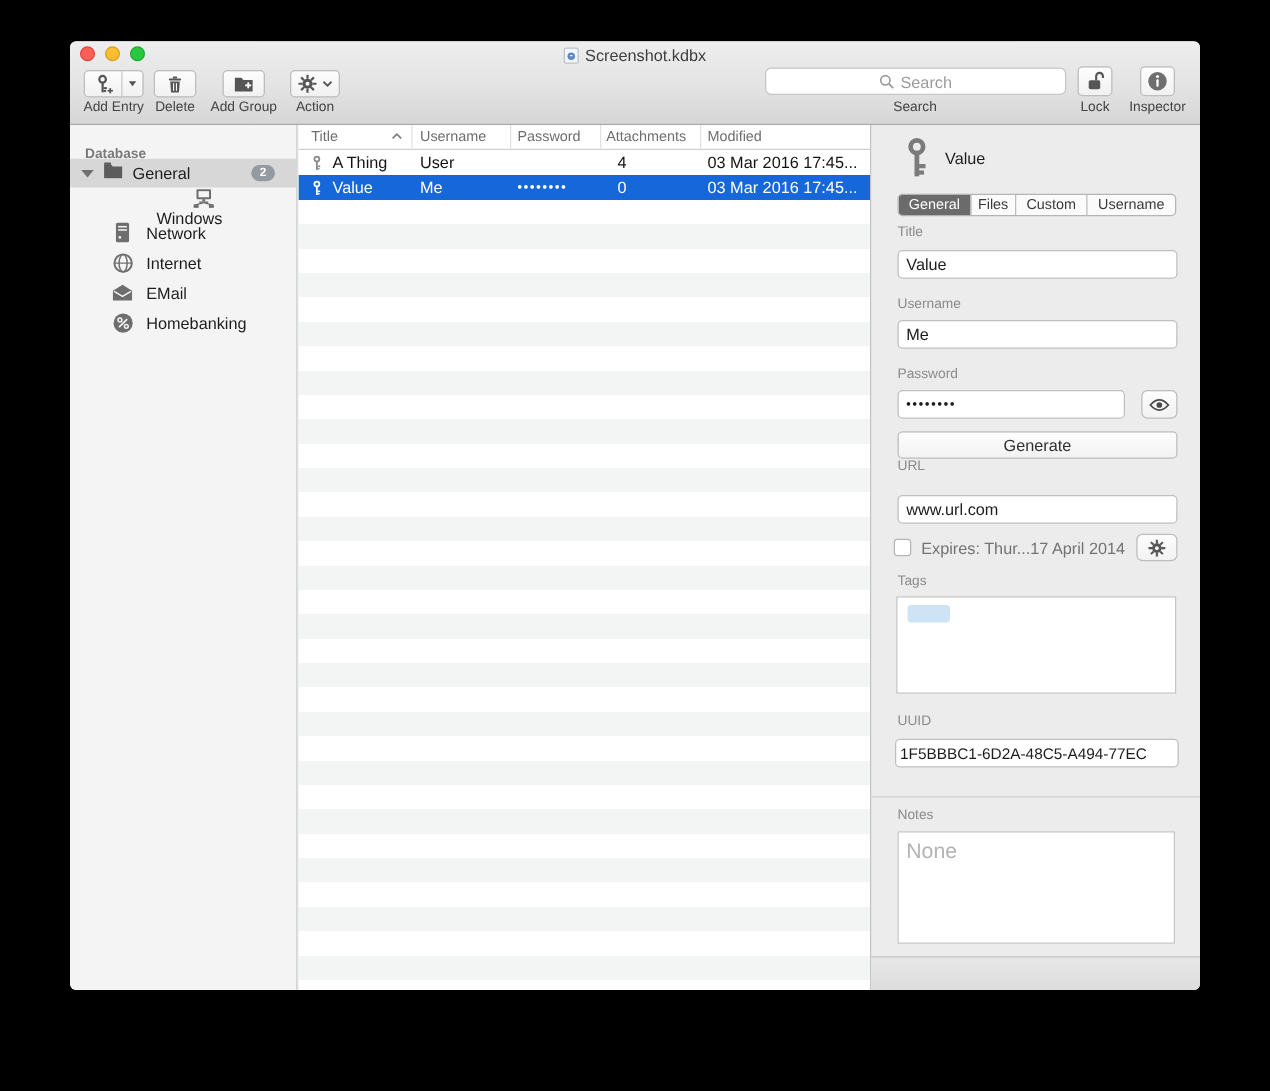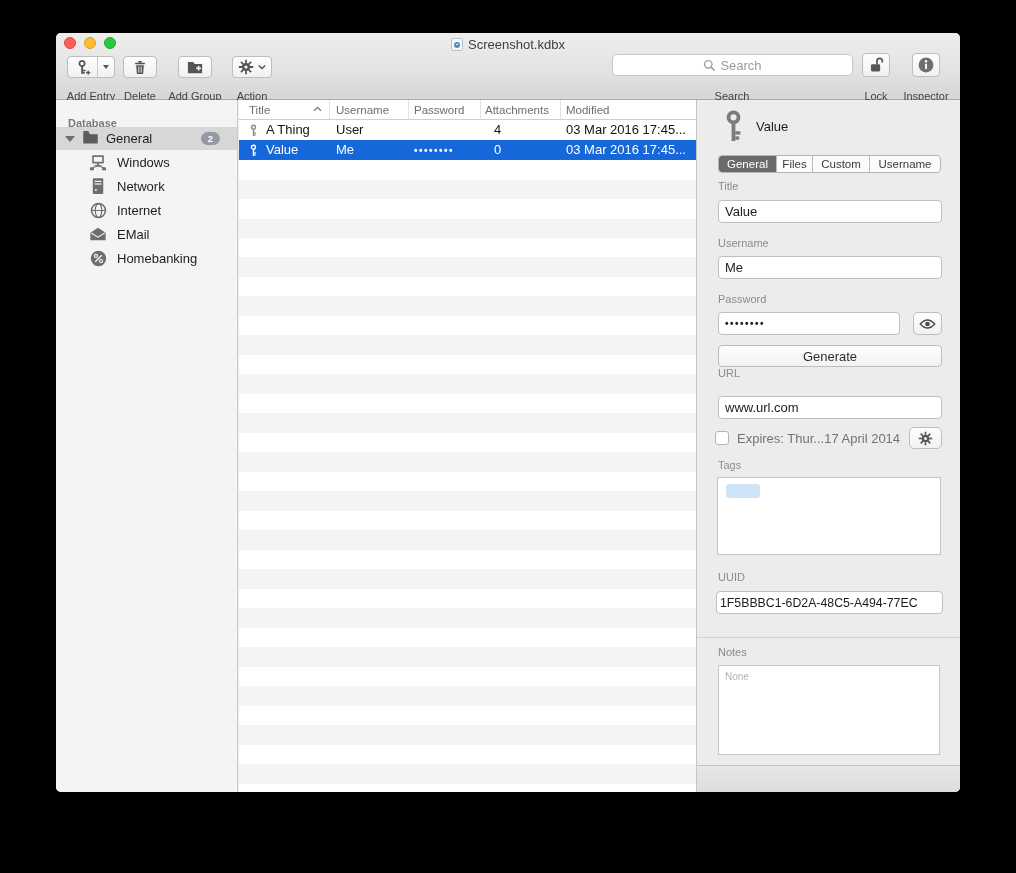--- a/index.html
+++ b/index.html
@@ -12,21 +12,21 @@
   .light { width:12px; height:12px; border-radius:50%; }
   .light.red { background:#ff5f57; border:1px solid #e0443e; }
   .light.yellow { background:#febc2e; border:1px solid #d89e24; }
   .light.green { background:#28c840; border:1px solid #1aab29; }
   .win-title { position:absolute; left:0; right:0; top:4px; text-align:center; font-size:13px; color:#3e3e3e; }
   .win-title .doc-ico { display:inline-block; width:12px; height:13px; background:#f4f6f8; border:1px solid #b9c2cc; border-radius:2px; vertical-align:-2px; margin-right:5px; position:relative; }
   .win-title .doc-ico::before { content:""; position:absolute; left:2px; top:2.5px; width:6px; height:6px; border-radius:50%; background:#5d89c4; }
   .win-title .doc-ico::after { content:""; position:absolute; left:4.2px; top:4.7px; width:1.6px; height:1.6px; border-radius:50%; background:#fff; }
 
   .tbtn { position:absolute; top:23px; height:22px; background:linear-gradient(#fdfdfd,#f1f1f1); border:1px solid #bdbdbd; border-radius:4px; display:flex; align-items:center; justify-content:center; }
-  .tlabel { position:absolute; top:57px; font-size:11px; color:#434343; transform:translateX(-50%); white-space:nowrap; }
+  .tlabel { position:absolute; top:47px; font-size:11px; color:#434343; transform:translateX(-50%); white-space:nowrap; }
   .seg-split { display:flex; height:100%; width:100%; }
   .seg-main { width:30px; display:flex; align-items:center; justify-content:center; }
   .seg-arrow { width:17px; border-left:1px solid #c9c9c9; display:flex; align-items:center; justify-content:center; }
   .caret-down { width:0; height:0; border-left:3.5px solid transparent; border-right:3.5px solid transparent; border-top:4.5px solid #555; }
 
   .searchfield { position:absolute; left:556px; top:21px; width:241px; height:22px; background:#fff; border:1px solid #c6c6c6; border-radius:5px; display:flex; align-items:center; justify-content:center; gap:4px; color:#9b9b9b; font-size:13px; }
 
   
   .content { position:absolute; left:0; top:67px; width:904px; height:692px; }
 
@@ -75,21 +75,21 @@
   .ffield { position:absolute; left:21px; width:224px; height:23px; background:#fff; border:1px solid #bfbfbf; border-radius:4px; font-size:13px; color:#1c1c1c; padding:0 6px; font-family:"Liberation Sans","DejaVu Sans",sans-serif; outline:none; }
   .pw-field { width:182px; font-size:10px; font-weight:bold; letter-spacing:1.5px; }
   .sq-btn { position:absolute; background:linear-gradient(#fdfdfd,#f2f2f2); border:1px solid #bdbdbd; border-radius:5px; display:flex; align-items:center; justify-content:center; }
   .gen-btn { position:absolute; left:21px; top:245px; width:224px; height:22px; background:linear-gradient(#fdfdfd,#f2f2f2); border:1px solid #bdbdbd; border-radius:4px; font-size:13px; color:#2e2e2e; display:flex; align-items:center; justify-content:center; }
   .chk { position:absolute; left:18px; top:331px; width:14px; height:14px; background:#fff; border:1px solid #b5b5b5; border-radius:3px; }
   .expires-lbl { position:absolute; left:40px; top:331px; font-size:13px; color:#737373; }
   .tagsbox { position:absolute; left:20px; top:377px; width:224px; height:78px; background:#fff; border:1px solid #c4c4c4; }
   .tagpill { position:absolute; left:8px; top:6px; width:34px; height:14px; background:#cfe3f7; border-radius:3px; }
   .uuid-field { left:19px; width:227px; font-size:12.3px; padding:0 3px; }
   .divider { position:absolute; left:0; width:100%; height:1px; background:#d2d2d2; }
-  .notesbox { position:absolute; left:21px; top:565px; width:222px; height:90px; background:#fff; border:1px solid #c6c6c6; font-size:10px; color:#1c1c1c; padding:5px 6px; resize:none; font-family:"Liberation Sans","DejaVu Sans",sans-serif; outline:none; }
+  .notesbox { position:absolute; left:21px; top:565px; width:222px; height:90px; background:#fff; border:1px solid #c6c6c6; font-size:17px; color:#1c1c1c; padding:5px 6px; resize:none; font-family:"Liberation Sans","DejaVu Sans",sans-serif; outline:none; }
   .notesbox::placeholder { color:#b3b3b3; }
   .insp-bottom { position:absolute; left:0; top:665px; width:100%; bottom:0; background:linear-gradient(#e7e7e7,#dddddd); border-top:1px solid #c2c2c2; }
 </style>
 </head>
 <body>
 
 <div class="window">
 
   <div class="chrome">
     <div class="traffic">
@@ -196,21 +196,21 @@
         <span class="g-icon">
           <svg width="17" height="14" viewBox="0 0 20 16">
               <path d="M1.5 2.5 h6.5 l1.6 2.2 H18.5 v11 H1.5 z" fill="#5c5c5c"></path>
               <rect x="1.5" y="1" width="6.5" height="2" rx="0.8" fill="#5c5c5c"></rect>
             </svg>
         </span>
         <span class="g-label">General</span>
         <span class="badge">2</span>
       </div>
 
-      <div class="sb-item" style="top:50px;">
+      <div class="sb-item" style="top:50px;flex-direction:column;">
         <span class="i-wrap">
           <svg width="18" height="17" viewBox="0 0 20 19">
             <rect x="3.5" y="1.5" width="13" height="9" rx="1" fill="#6e6e6e"></rect>
             <rect x="5.3" y="3.3" width="9.4" height="5.4" fill="#f4f4f5"></rect>
             <rect x="8.7" y="10.5" width="2.6" height="2" fill="#6e6e6e"></rect>
             <rect x="6" y="12.5" width="8" height="1.3" fill="#6e6e6e"></rect>
             <rect x="1" y="15" width="4.4" height="3.2" fill="#6e6e6e"></rect>
             <rect x="14.6" y="15" width="4.4" height="3.2" fill="#6e6e6e"></rect>
             <line x1="3" y1="15.5" x2="10" y2="13.5" stroke="#6e6e6e" stroke-width="1.1"></line>
             <line x1="17" y1="15.5" x2="10" y2="13.5" stroke="#6e6e6e" stroke-width="1.1"></line>

